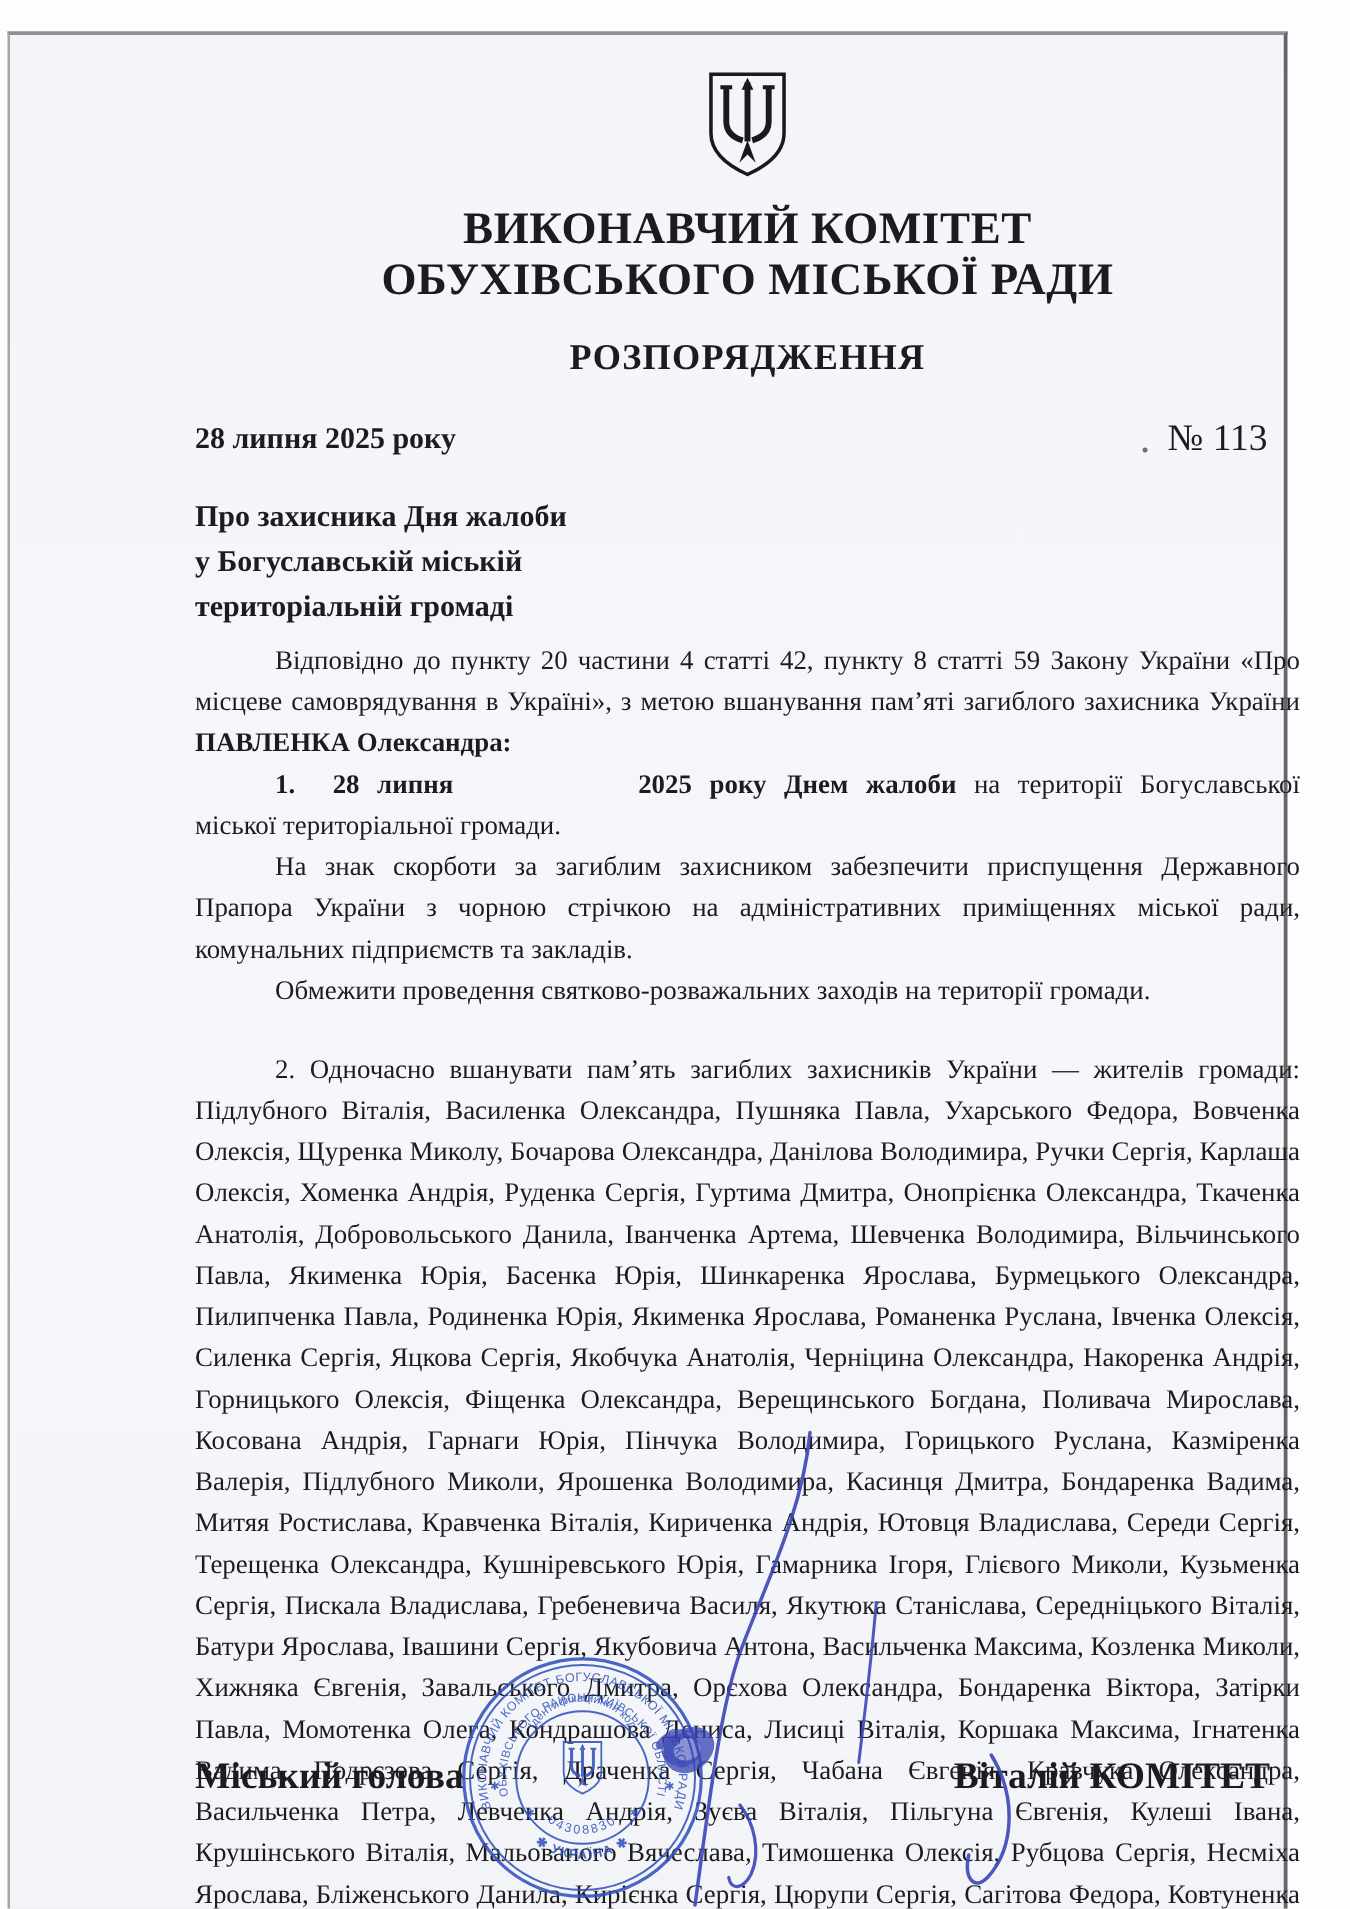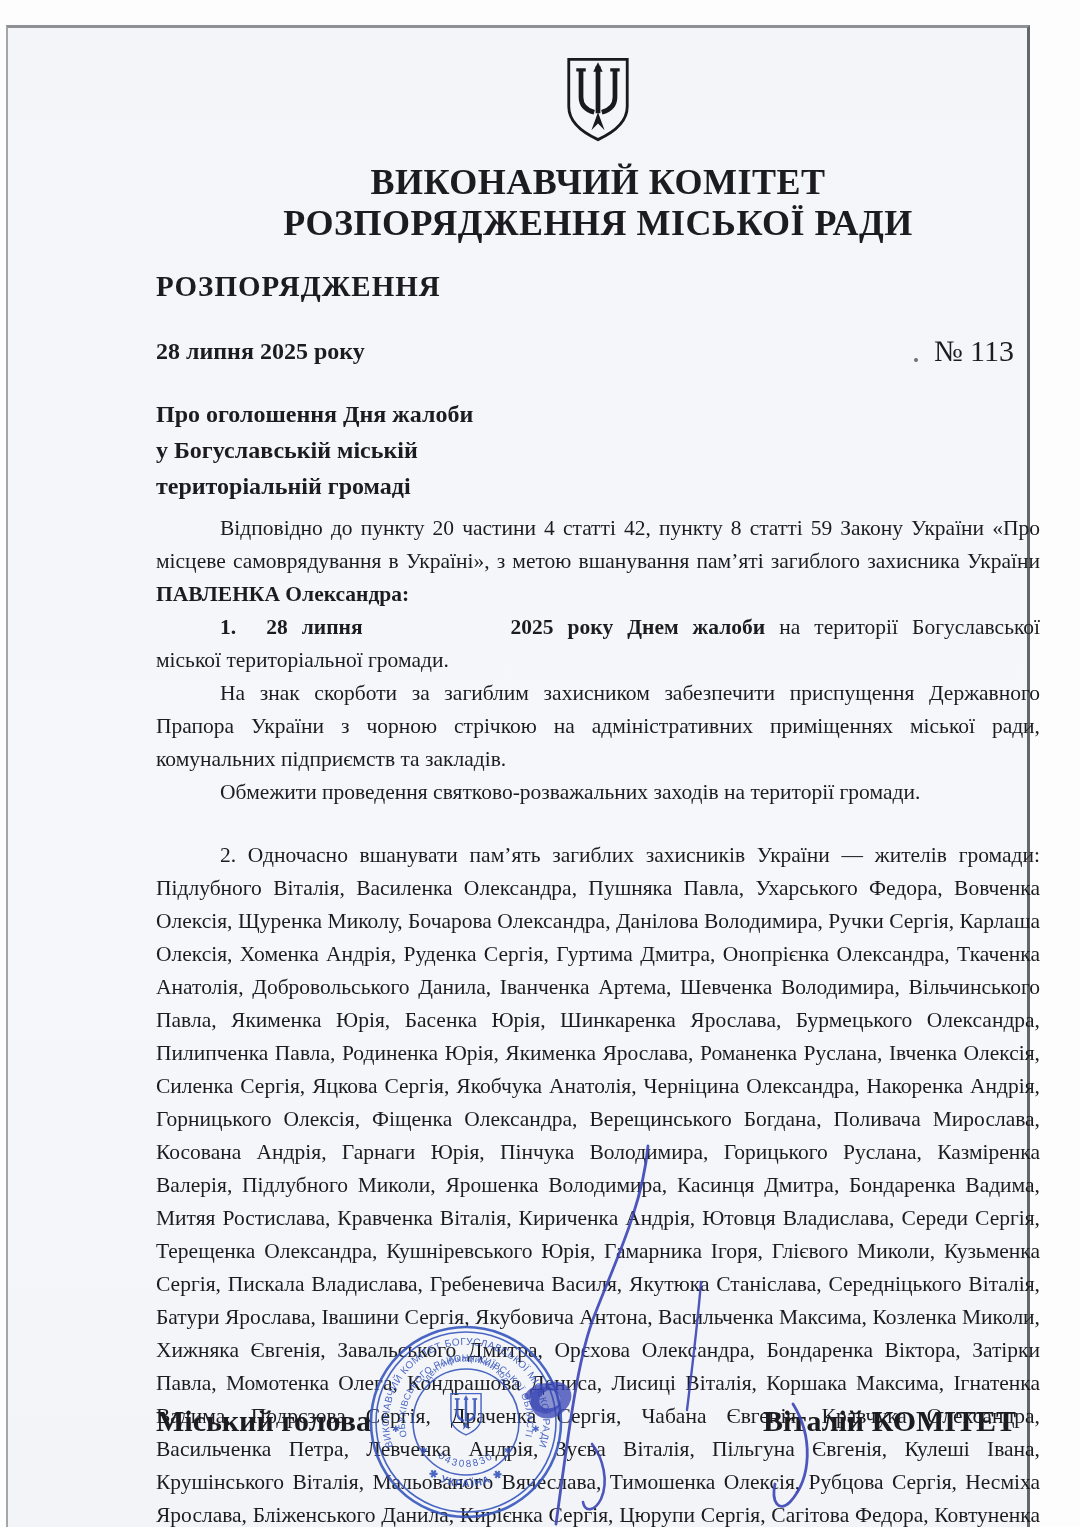--- a/index.html
+++ b/index.html
@@ -8,21 +8,21 @@
   .paper{
     position:absolute;left:6px;top:25px;width:1024px;height:1504px;box-sizing:border-box;
     background:linear-gradient(180deg,#f4f5f9 0%,#f6f7fa 60%,#f3f4f8 100%);
     border-top:3px solid #8e9094;border-left:2px solid #a4a6aa;
     border-right:3px solid #63666a;border-bottom:2px solid #c4c7ca;
   }
   .content{position:absolute;left:148px;top:24px;width:884px;color:#1c1c1f;}
   .emblem{display:block;margin:0 auto;}
   .inst{font-weight:bold;font-size:36px;line-height:41px;text-align:center;margin:14px 0 0;letter-spacing:.5px;}
   .inst.second{margin:0;}
-  .doctype{font-weight:bold;font-size:29px;line-height:32px;margin:26px 0 0;letter-spacing:1px;}
+  .doctype{font-weight:bold;font-size:29px;line-height:32px;text-align:center;margin:26px 0 0;letter-spacing:1px;}
   .meta-row{display:flex;justify-content:space-between;align-items:center;margin-top:32px;}
   .doc-date{font-weight:bold;font-size:24px;}
   .doc-number-wrap{display:flex;align-items:baseline;padding-right:26px;font-size:30px;}
   .speck{width:4px;height:4px;border-radius:50%;background:#6c6f74;margin-right:16px;align-self:flex-end;margin-bottom:6px;}
   .subject{margin-top:28px;font-weight:bold;font-size:24px;line-height:36px;}
   .body-p{font-size:21.5px;line-height:33px;text-align:justify;margin:0;}
   .ind{text-indent:64px;}
   .gap-num{display:inline-block;width:30px;}
   .gap-wide{display:inline-block;width:148px;}
   .item2{margin-top:30px;}
@@ -51,33 +51,33 @@
             <path d="M12,14 H22"></path>
               <path d="M48,14 H58"></path>
           </g>
           <path d="M35,6 L30,16 H40 Z" fill="currentColor"></path>
           <path d="M35,59 L28,78 L35,71 L42,78 Z" fill="currentColor"></path>
         </symbol>
         <use href="#tryzub-sym" x="0" y="0" width="70" height="92"></use>
       </svg>
 
       <h1 class="inst">ВИКОНАВЧИЙ КОМІТЕТ</h1>
-      <h1 class="inst second">РОЗПОРЯДЖЕННЯ МІСЬКОЇ РАДИ</h1>
+      <h1 class="inst second">ОБУХІВСЬКОГО МІСЬКОЇ РАДИ</h1>
       <h2 class="doctype">РОЗПОРЯДЖЕННЯ</h2>
 
       <div class="meta-row">
         <span class="doc-date">28 липня 2025 року</span>
         <span class="doc-number-wrap">
           <span class="speck"></span>
           <span>№ 113</span>
         </span>
       </div>
 
       <div class="subject">
-        <div>Про оголошення Дня жалоби</div>
+        <div>Про захисника Дня жалоби</div>
         <div>у Богуславській міській</div>
         <div>територіальній громаді</div>
       </div>
 
       <p class="body-p ind" style="margin-top:8px"><span>Відповідно до пункту 20 частини 4 статті 42, пункту 8 статті 59 Закону України «Про місцеве самоврядування в Україні», з метою вшанування пам’яті загиблого захисника України</span> <b>ПАВЛЕНКА Олександра:</b></p>
 
       <p class="body-p ind"><b>1.</b><span class="gap-num"></span><b>28 липня</b><span class="gap-wide"></span><b>2025 року Днем жалоби</b> <span>на території Богуславської міської територіальної громади.</span></p>
 
       <p class="body-p ind">На знак скорботи за загиблим захисником забезпечити приспущення Державного Прапора України з чорною стрічкою на адміністративних приміщеннях міської ради, комунальних підприємств та закладів.</p>
       <p class="body-p ind">Обмежити проведення святково-розважальних заходів на території громади.</p>

